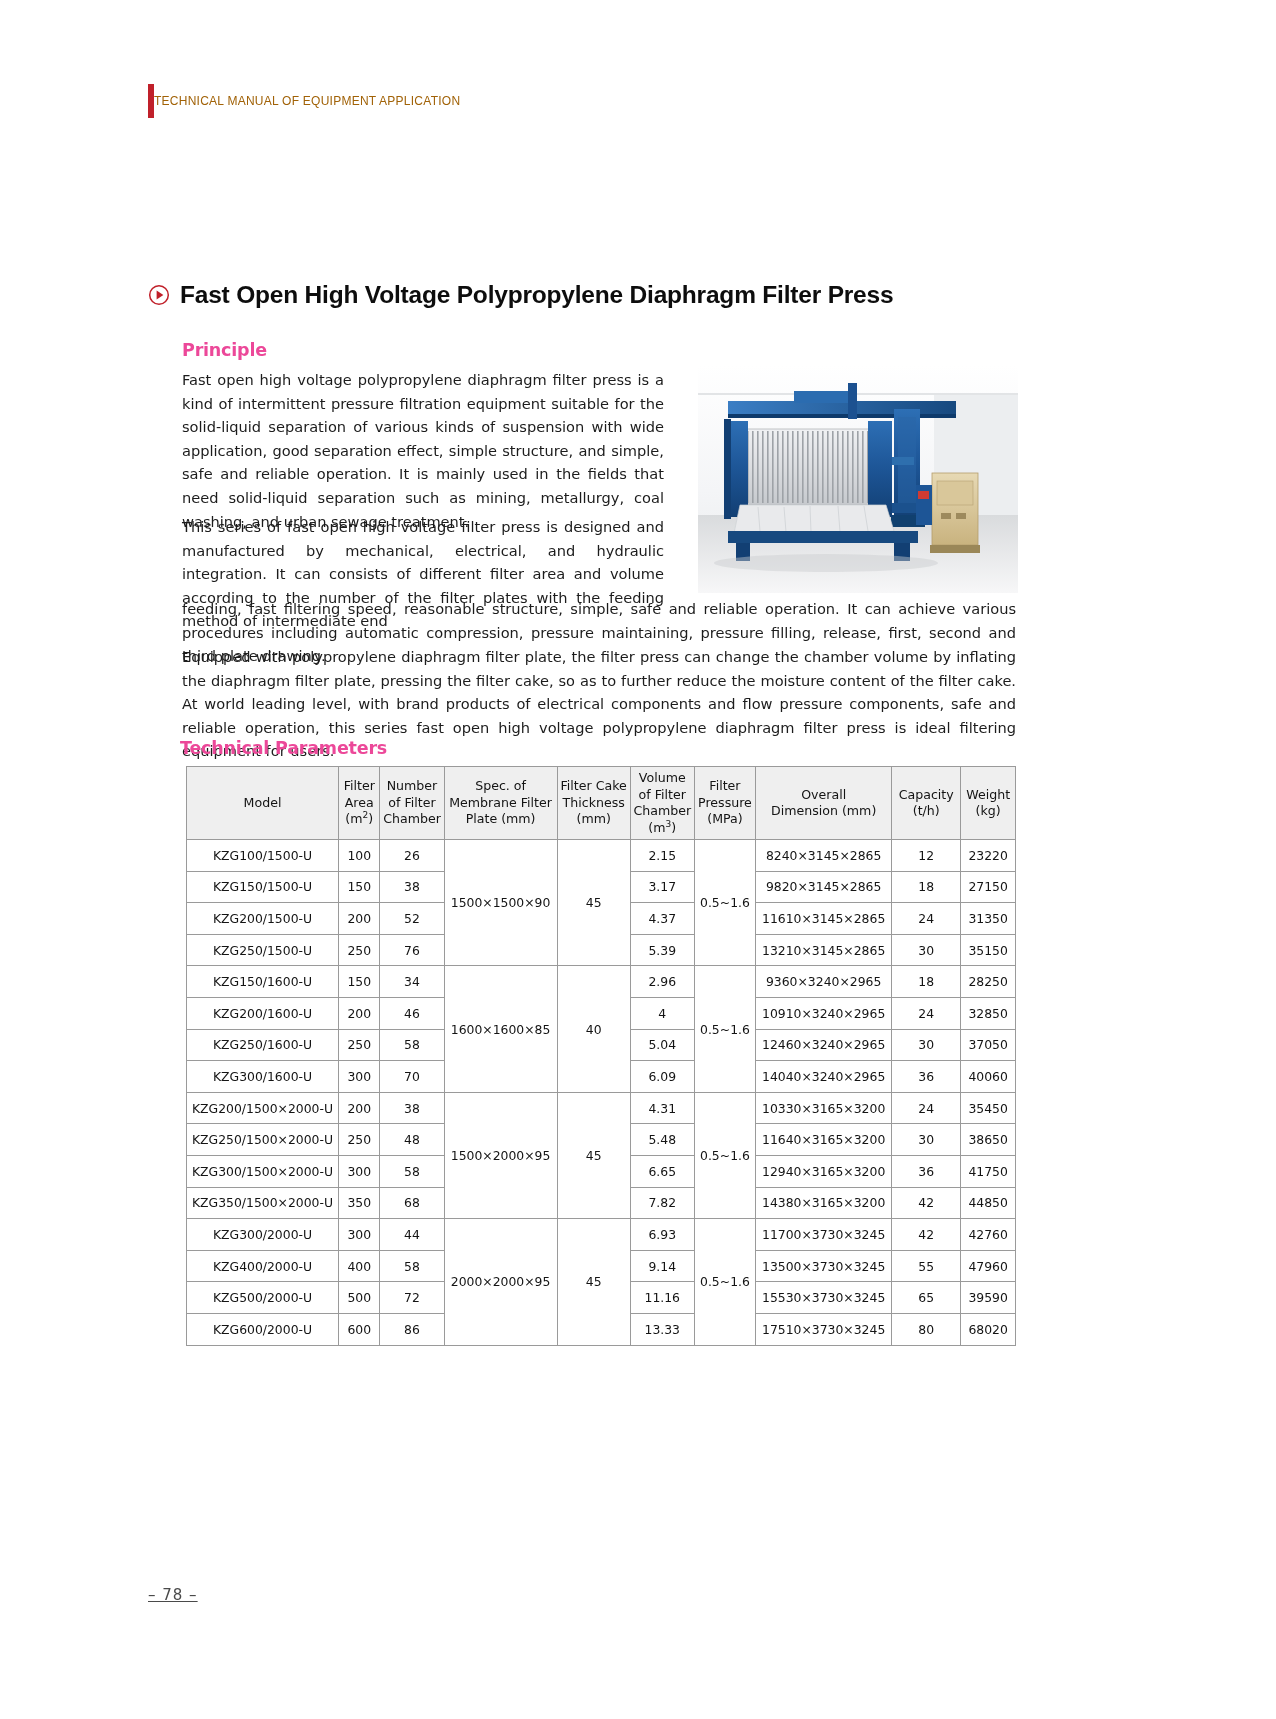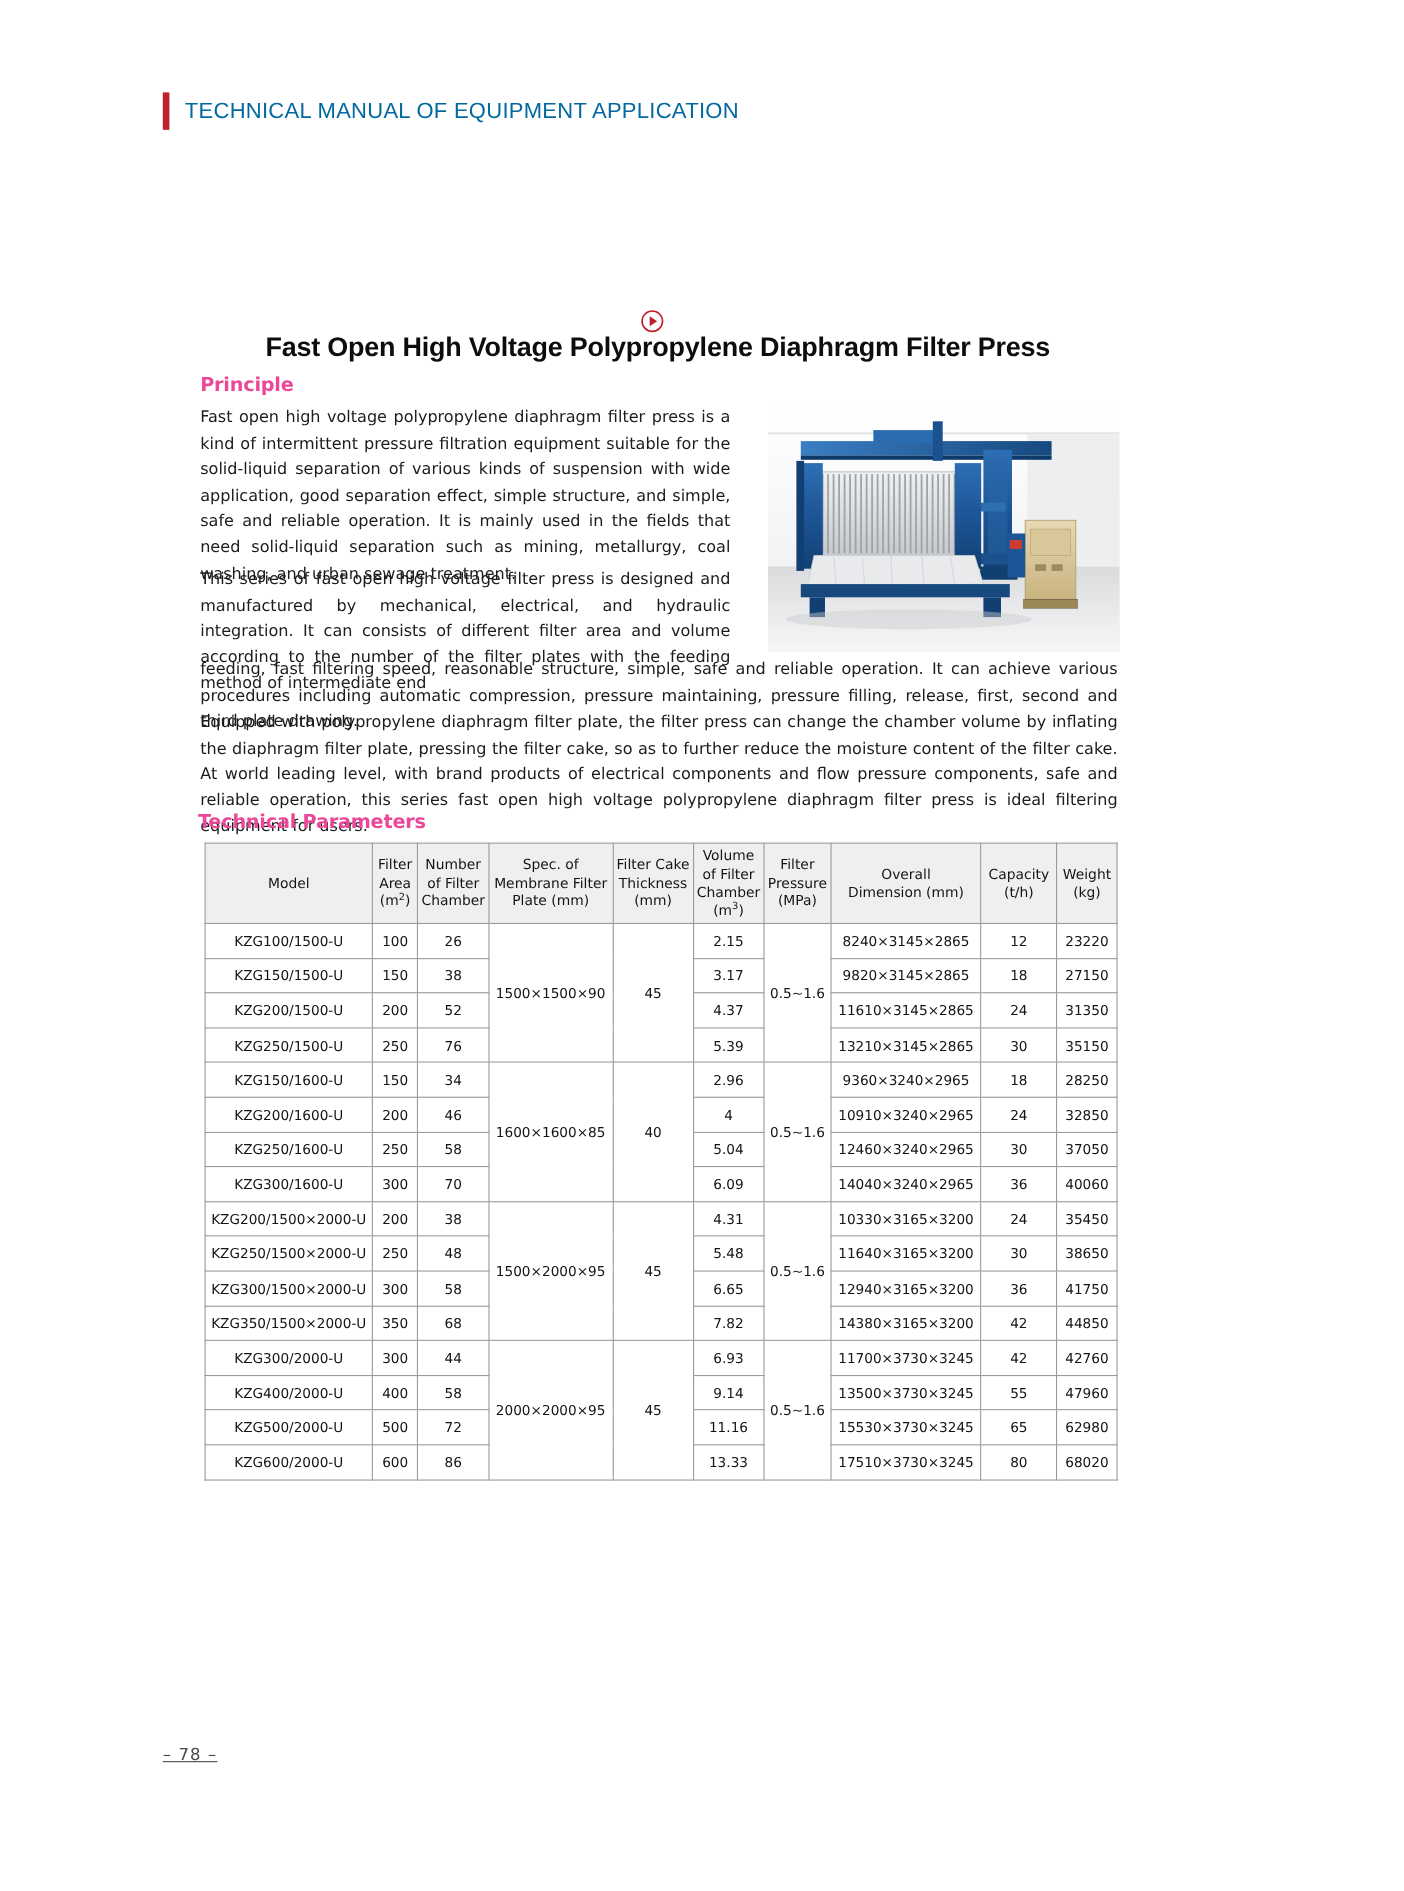--- a/index.html
+++ b/index.html
@@ -25,24 +25,24 @@
     align-items: stretch;
     height: 34px;
   }
   .runhead-bar {
     width: 6px;
     background: #c0202a;
     flex: 0 0 6px;
   }
   .runhead-text {
     font-family: "Liberation Sans", sans-serif;
-    font-size: 20px;
+    font-size: 12px;
     letter-spacing: 0.25px;
-    color: #0369a1;
-    padding-left: 14px;
+    color: #a16207;
+    padding-left: 0;
     line-height: 34px;
     white-space: nowrap;
   }
 
   
   .page {
     position: absolute;
     left: 0;
     top: 0;
     width: 1276px;
@@ -50,21 +50,20 @@
   }
 
   
   .heading-row {
     position: absolute;
     left: 148px;
     top: 281px;
     display: flex;
     align-items: center;
     width: 900px;
-    flex-direction: column;
   }
   .heading-icon {
     flex: 0 0 auto;
     width: 22px;
     height: 22px;
     margin-right: 10px;
     display: block;
   }
   .heading-text {
     font-family: "Liberation Sans", sans-serif;
@@ -508,21 +507,21 @@
             <td class="c-cap">55</td>
             <td class="c-weight">47960</td>
           </tr>
           <tr>
             <td class="c-model model">KZG500/2000-U</td>
             <td class="c-area">500</td>
             <td class="c-num">72</td>
             <td class="c-vol">11.16</td>
             <td class="c-dim">15530×3730×3245</td>
             <td class="c-cap">65</td>
-            <td class="c-weight">62980</td>
+            <td class="c-weight">39590</td>
           </tr>
           <tr>
             <td class="c-model model">KZG600/2000-U</td>
             <td class="c-area">600</td>
             <td class="c-num">86</td>
             <td class="c-vol">13.33</td>
             <td class="c-dim">17510×3730×3245</td>
             <td class="c-cap">80</td>
             <td class="c-weight">68020</td>
           </tr>

